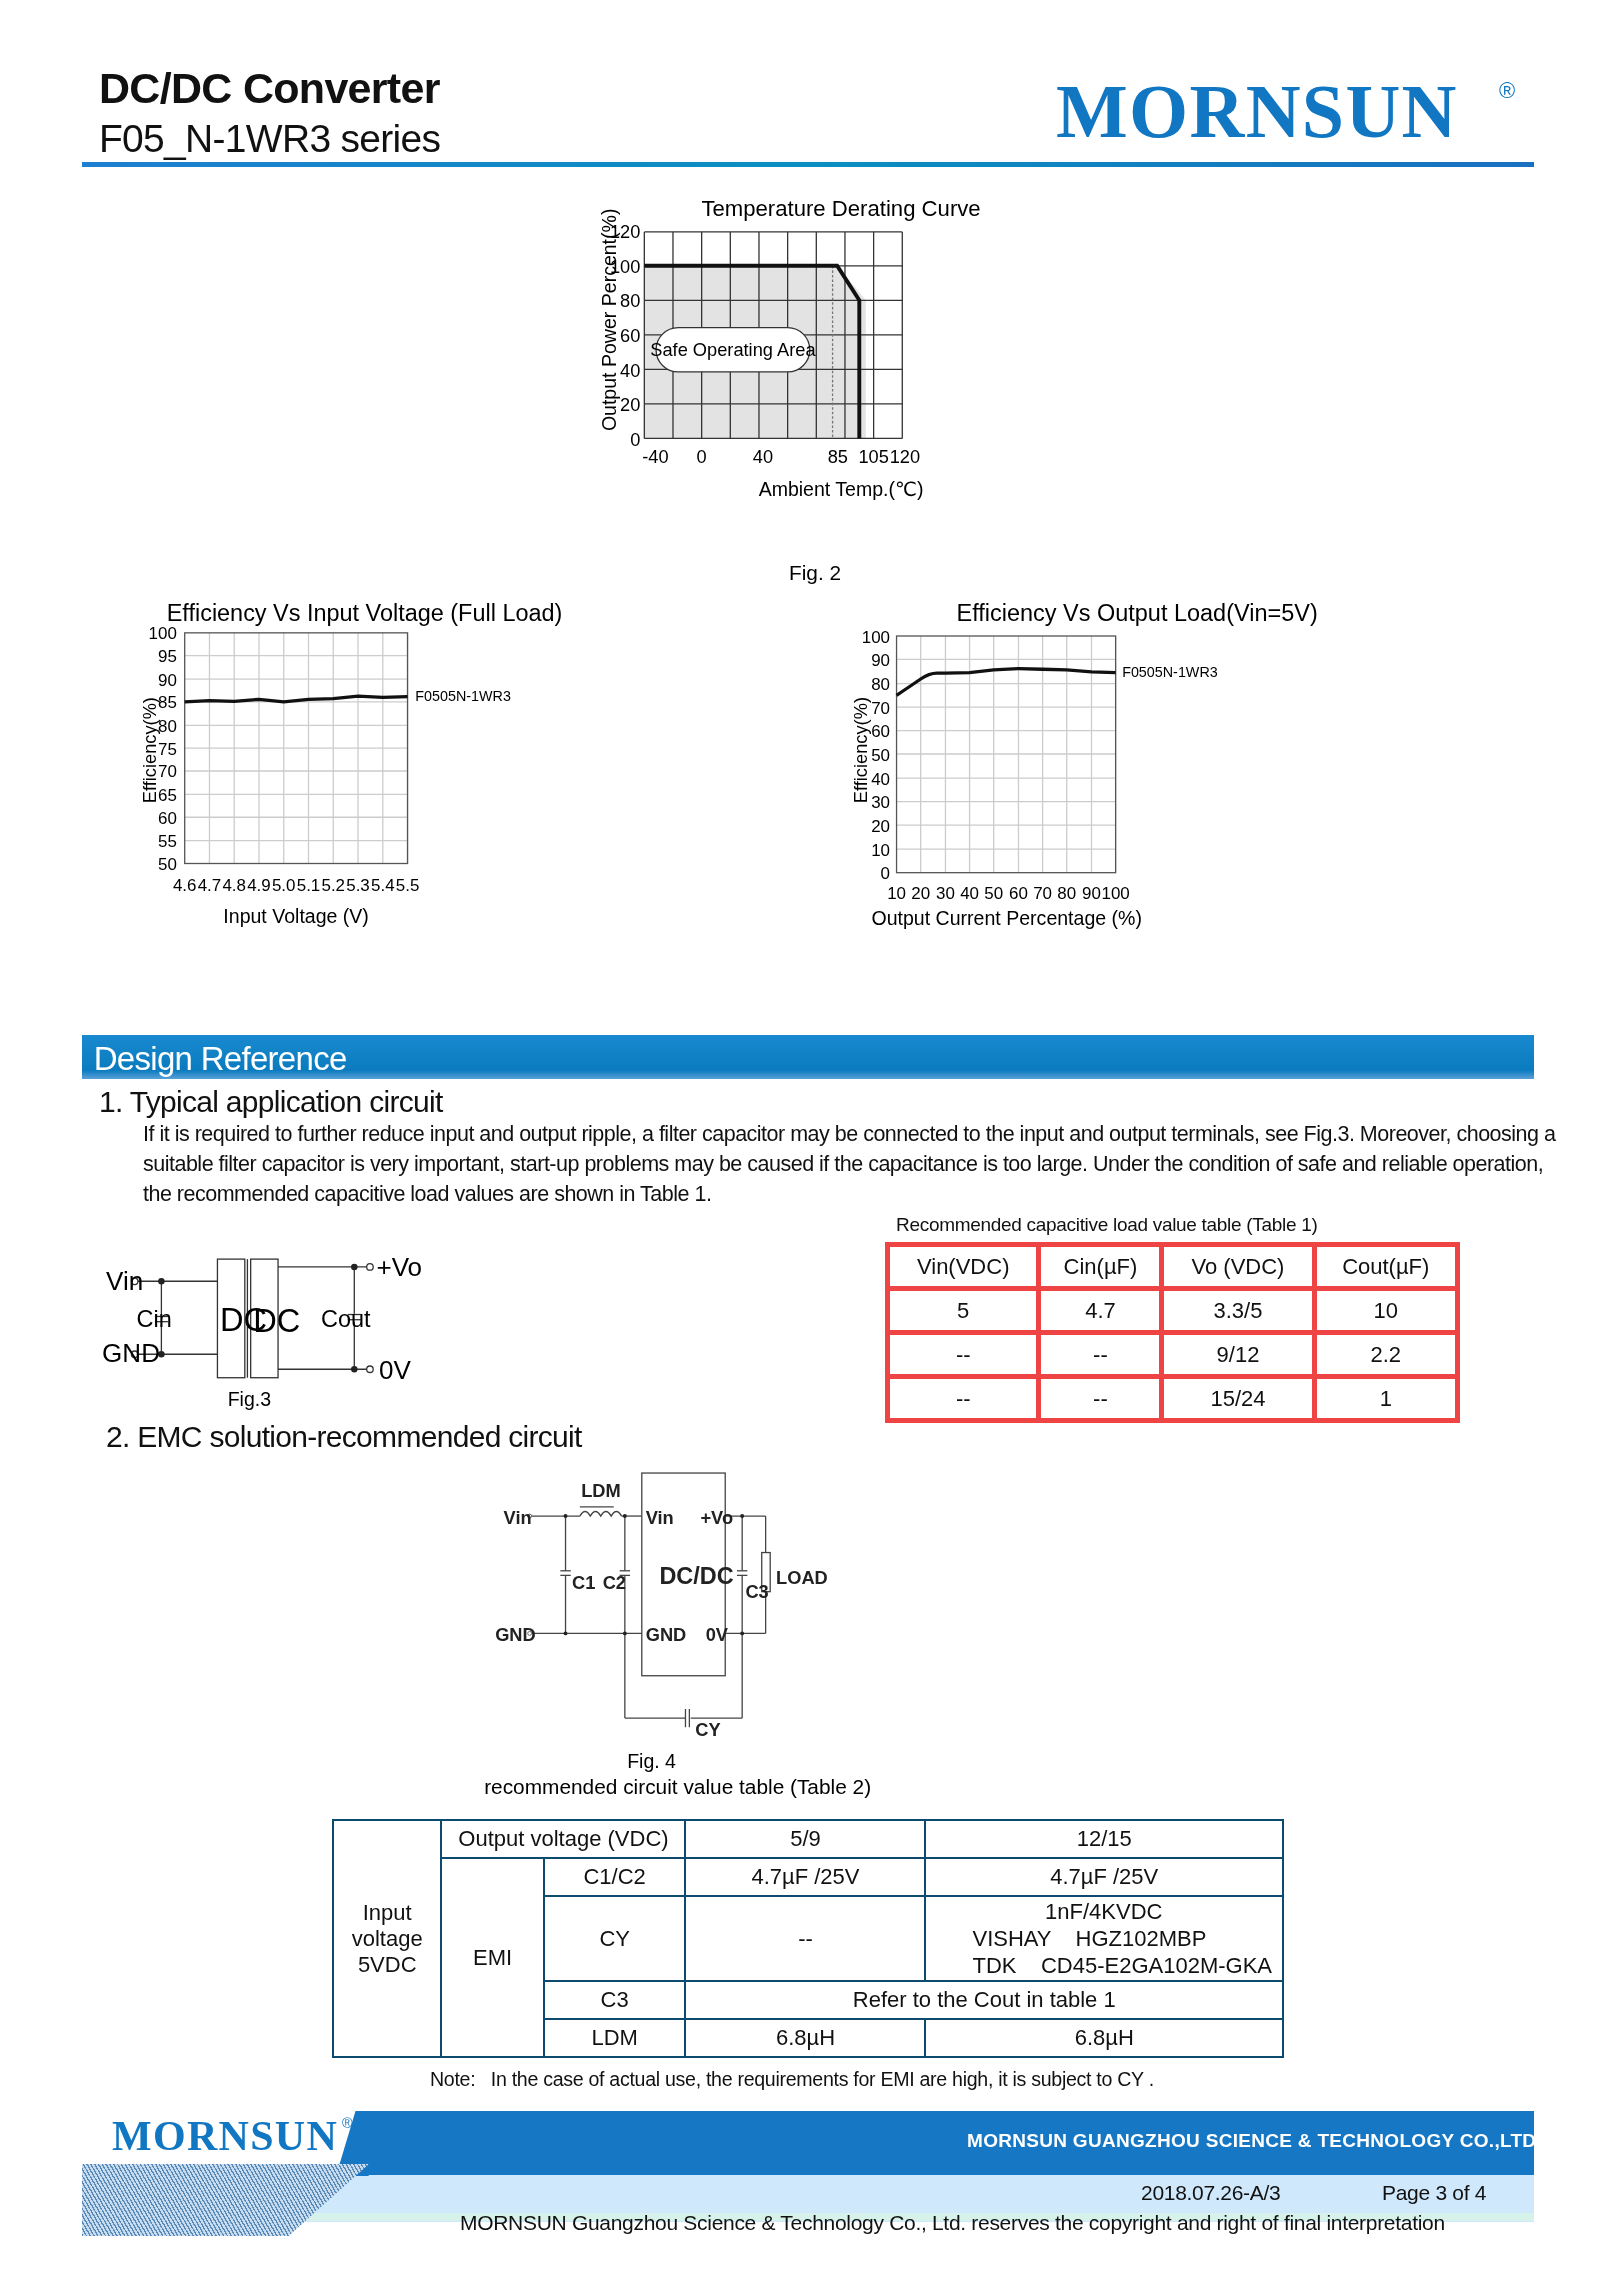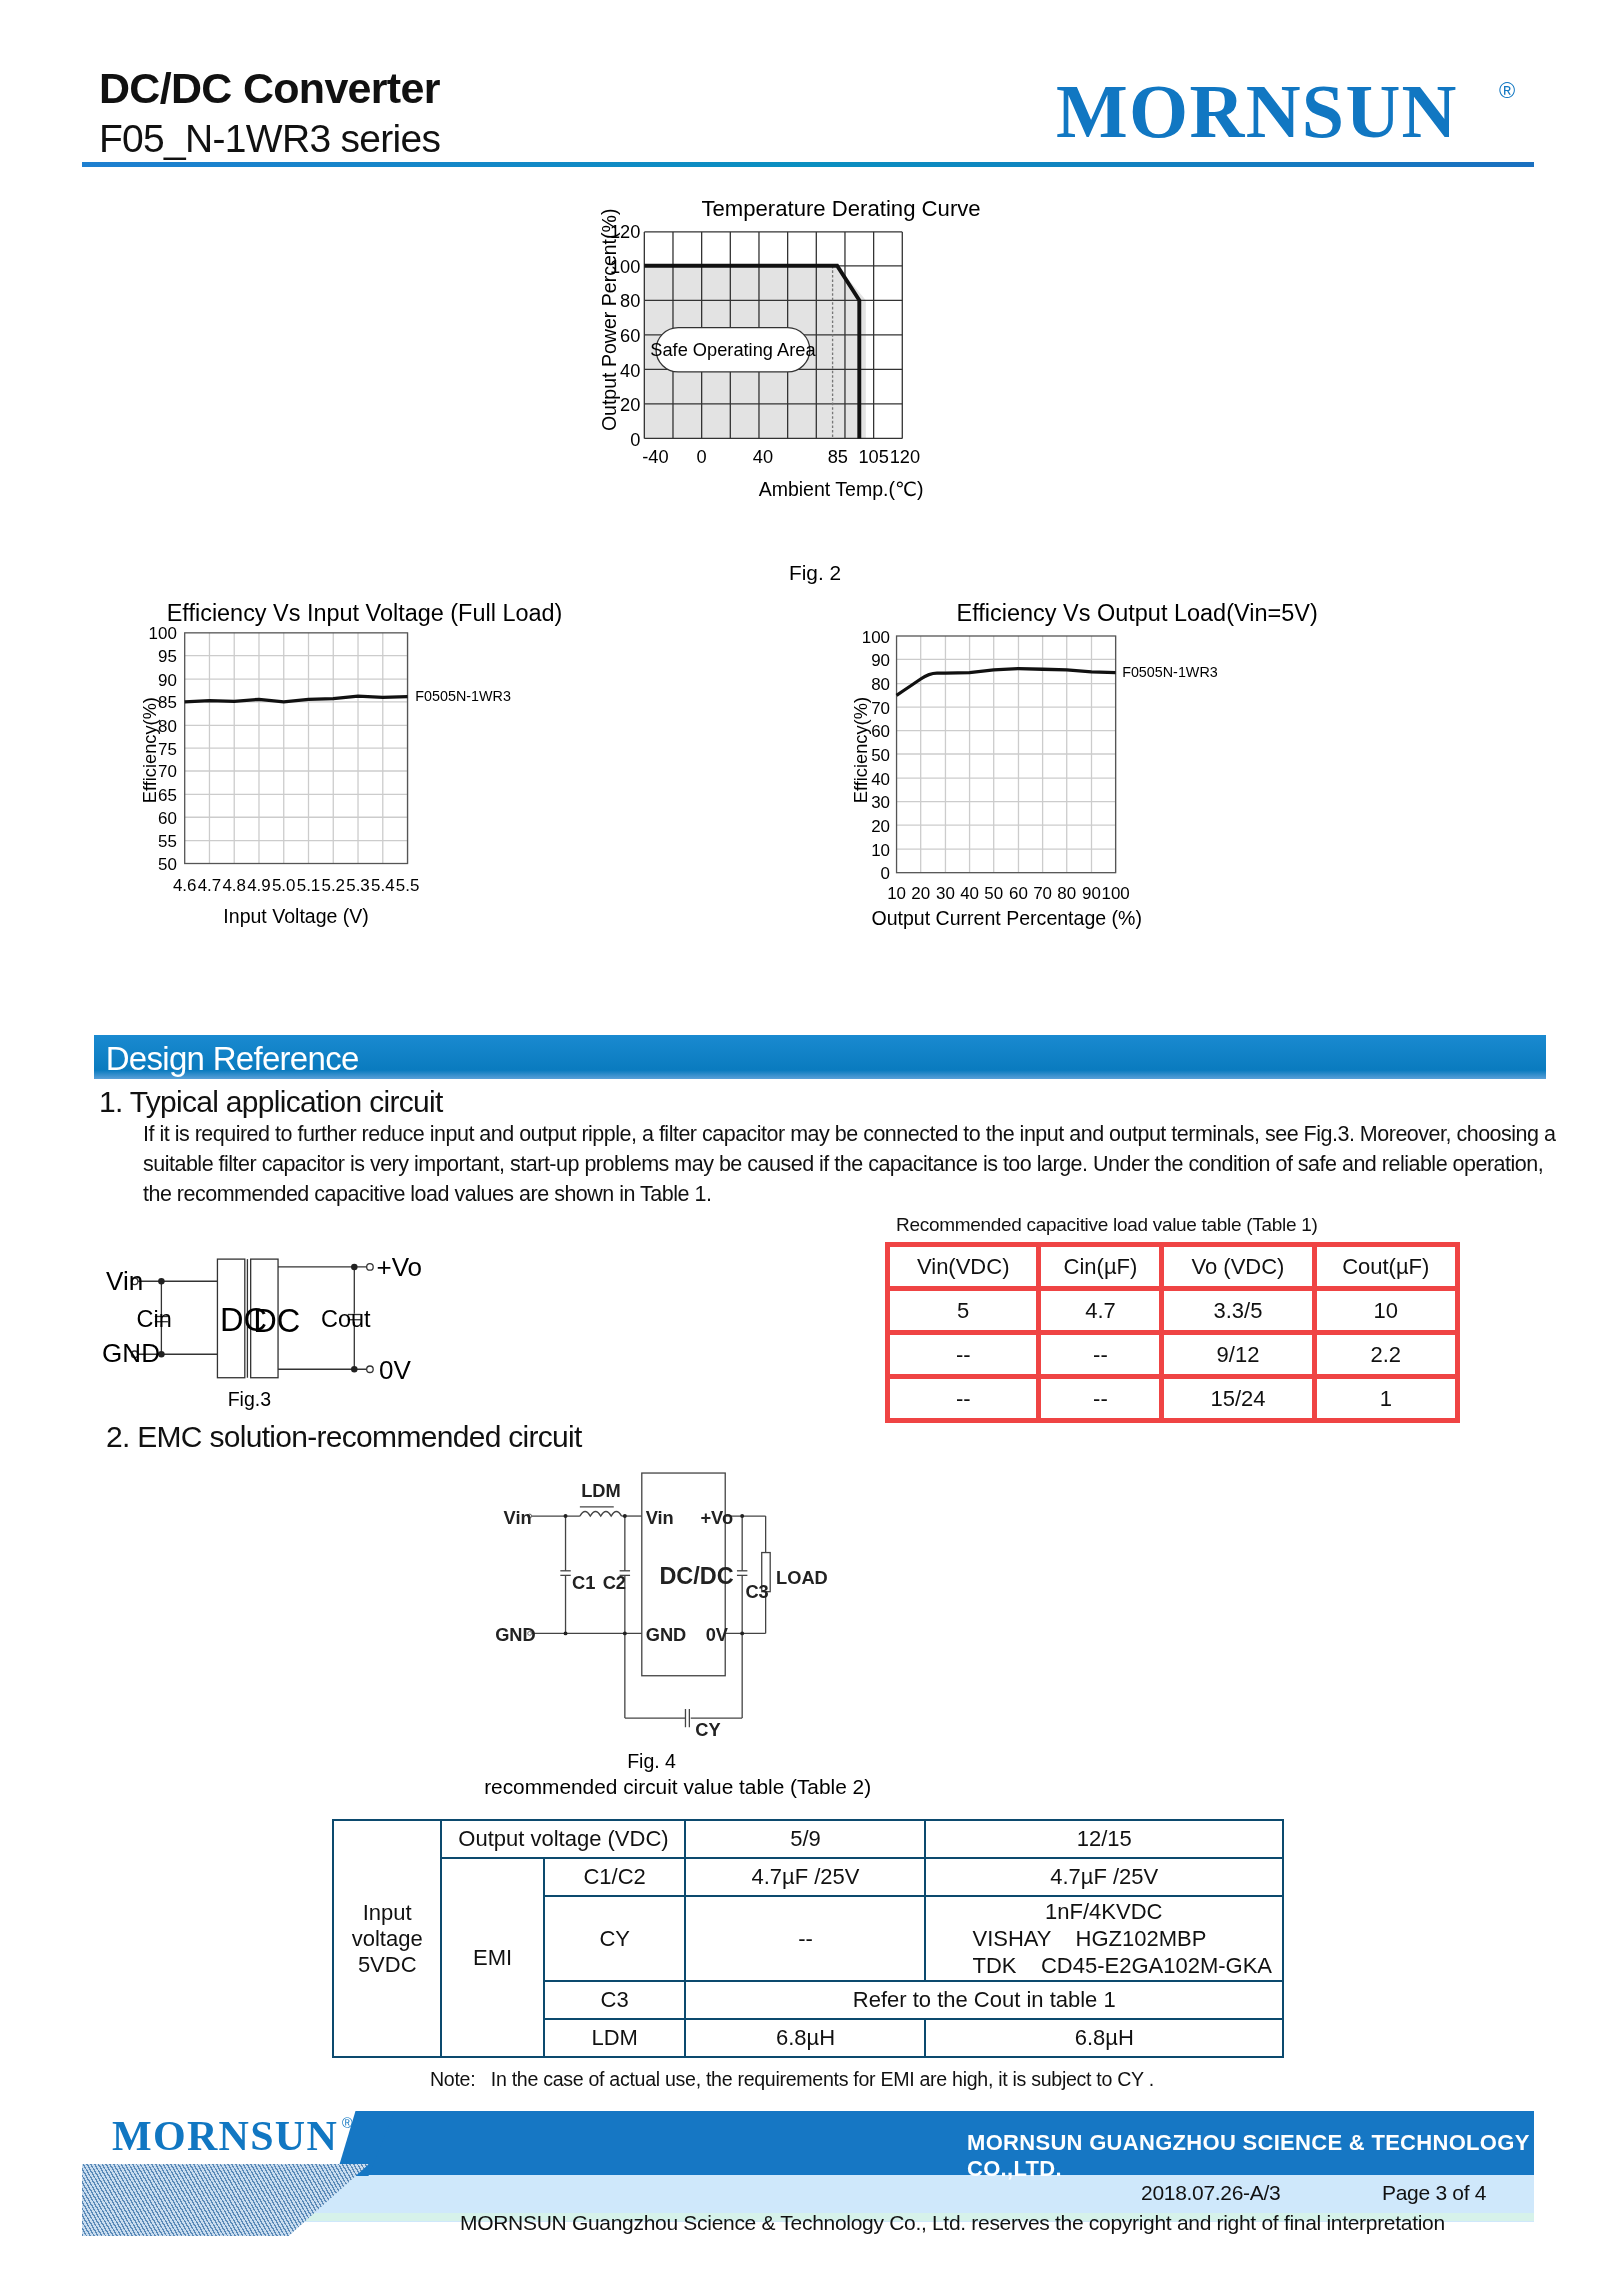--- a/index.html
+++ b/index.html
@@ -8,35 +8,35 @@
   .abs { position:absolute; }
   .hdr-title { left:99px; top:64px; font-size:43px; letter-spacing:-0.7px;font-weight:bold; }
   .hdr-sub { left:99px; top:117px; font-size:39px; letter-spacing:-0.7px; }
   .logo { font-family:"Liberation Serif","DejaVu Serif",serif; color:#1177c2; font-weight:bold; }
   .hdr-logo { left:1056px; top:68px; font-size:76px; letter-spacing:1.3px; }
   .hdr-reg { left:1499px; top:78px; font-size:22px; color:#1177c2; }
   .hdr-bar { left:82px; top:162px; width:1452px; height:5.2px;
              background:linear-gradient(90deg,#1e7fd0,#0a8fc0 50%,#1a70c0); }
   svg text { font-family:"Liberation Sans","DejaVu Sans",sans-serif; }
   .sec-band { left:82px; top:1035px; width:1452px; height:44px;
-              background:linear-gradient(180deg,#1a8ad0,#0a7bbf 80%,#5aa0d8);margin-left:12px; }
+              background:linear-gradient(180deg,#1a8ad0,#0a7bbf 80%,#5aa0d8); }
   .sec-band span { position:absolute; left:11.7px; top:5.2px; font-size:33px; color:#fff; letter-spacing:-0.7px; }
   .h2 { font-size:30px; letter-spacing:-0.7px; }
   .para { left:99px; top:1119px; width:1434px; font-size:21.5px; line-height:30px; letter-spacing:-0.5px;margin-left:44px; }
   table { border-collapse:collapse; }
   .t1 { left:885px; top:1242px; width:575px; font-size:22px; }
   .t1 td { border:5px solid #ef4444; text-align:center; height:37px; }
   .t1cap { left:896px; top:1214px; font-size:19px; letter-spacing:-0.3px; }
   .t2 { left:332px; top:1819px; width:952px; font-size:22px; }
   .t2 td { border:2px solid #0c4a6e; text-align:center; }
   .note { left:430px; top:2068px; font-size:19.6px; letter-spacing:-0.3px; }
   .foot-logo { left:112px; top:2112px; font-size:42px; letter-spacing:1.3px; }
   .foot-band { left:365px; top:2111px; width:1169px; height:64px; background:#1677c4; }
   .foot-slant { left:82px; top:2111px; }
-  .foot-company { left:967px; top:2130px; font-size:22px; color:#fff; letter-spacing:0.3px; font-weight:bold; }
+  .foot-company { left:967px; top:2130px; font-size:19px; color:#fff; letter-spacing:0.3px; font-weight:bold; }
   .foot-light { left:82px; top:2175px; width:1452px; height:47px; background:#cfe8fb; }
   .foot-mint { left:82px; top:2213px; width:1452px; height:7.8px; background:#d6f2ea; }
   .foot-hatch { left:82px; top:2164px; width:287px; height:72px;
        background:repeating-linear-gradient(60deg,#5a8ab8 0 1.3px,#c8dcef 1.3px 3.3px); }
   .foot-date { left:1141px; top:2181px; font-size:21px; letter-spacing:-0.3px; }
   .foot-page { left:1382px; top:2181px; font-size:21px; letter-spacing:-0.3px; }
   .foot-copy { left:460px; top:2211px; font-size:21px; letter-spacing:-0.3px; }
 </style>
 </head>
 <body>

